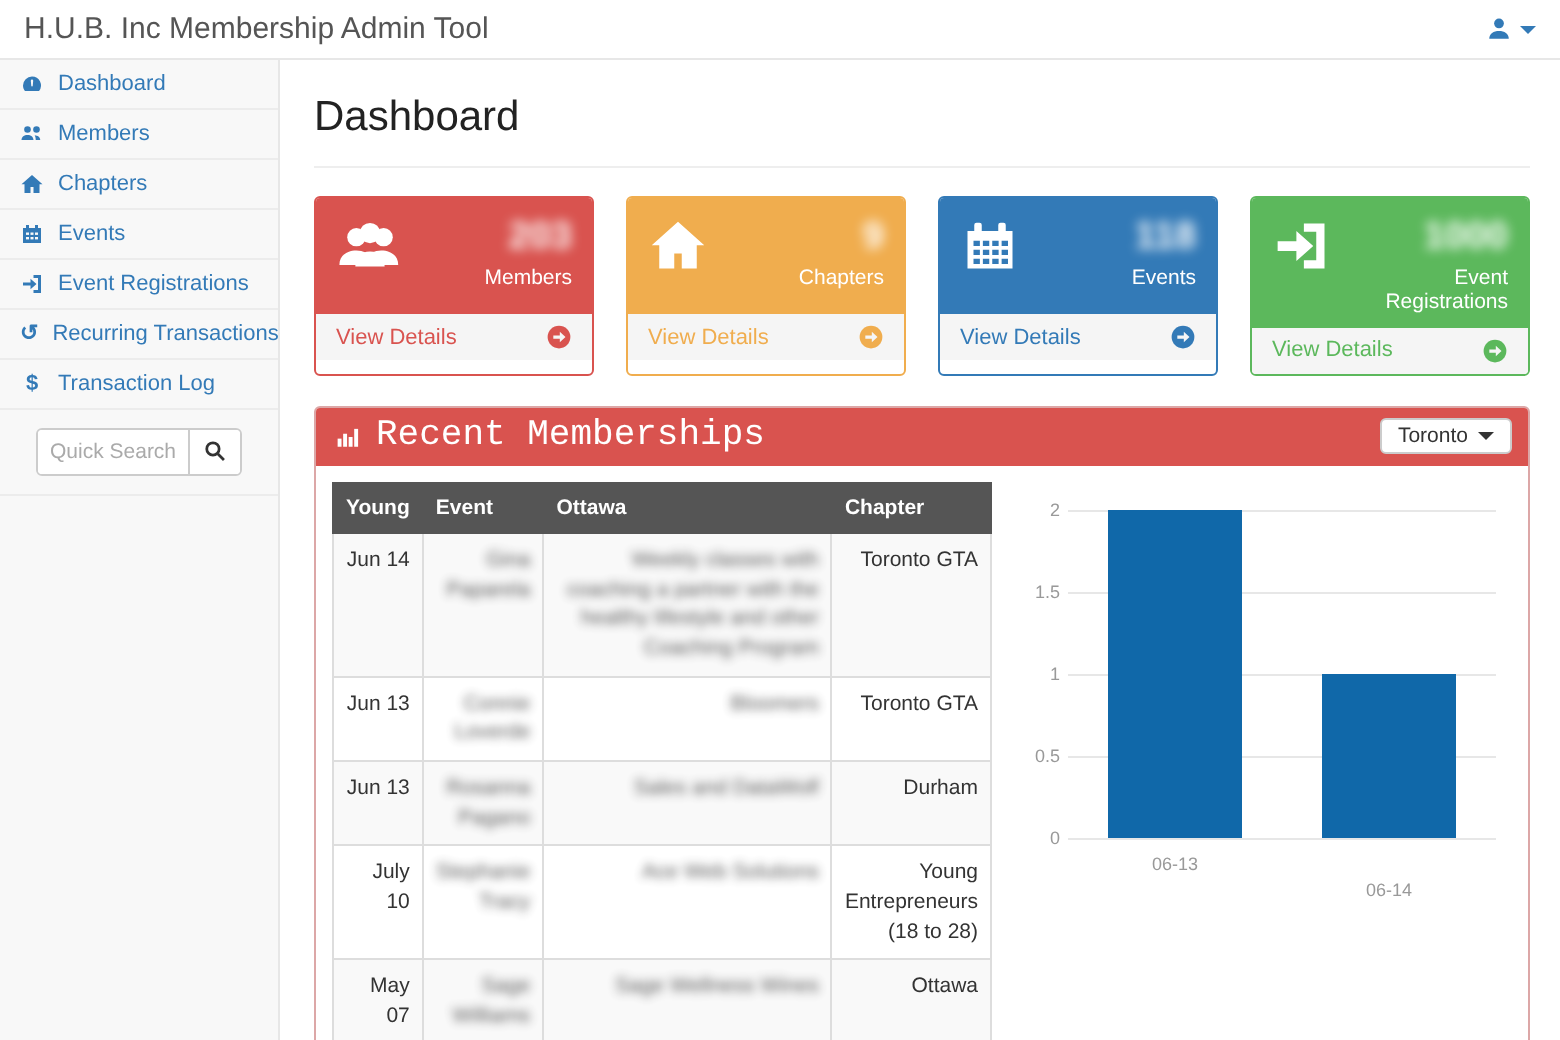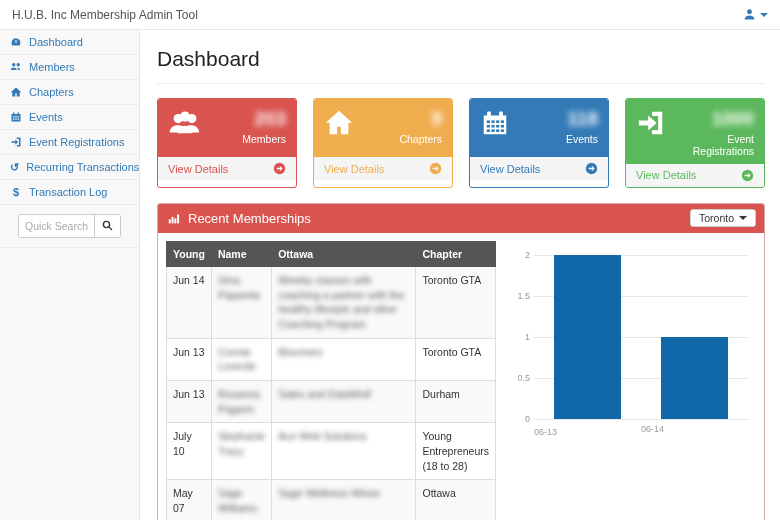--- a/index.html
+++ b/index.html
@@ -3,21 +3,21 @@
 <meta charset="utf-8">
 <style>
   * { margin:0; padding:0; box-sizing:border-box; }
   html,body { width:780px; height:520px; overflow:hidden; background:#fff;
     font-family:"Liberation Sans", sans-serif; color:#333; }
 
   
   .topbar { position:absolute; left:0; top:0; width:780px; height:30px;
     background:#fff; border-bottom:1px solid #e7e7e7; display:flex;
     align-items:center; justify-content:space-between; padding:0 12px; z-index:5; }
-  .brand { font-size:12px; color:#555; }
+  .brand { font-size:15px; color:#555; }
   .user-menu { display:flex; align-items:center; gap:4px; color:#337ab7; cursor:pointer; }
   .user-menu svg { display:block; }
   .caret { width:0; height:0; border-left:4px solid transparent;
     border-right:4px solid transparent; border-top:4px solid #337ab7; }
 
   
   .sidebar { position:absolute; left:0; top:30px; bottom:0; width:140px;
     background:#f8f8f8; border-right:1px solid #e7e7e7; }
   .nav-item { display:flex; align-items:center; gap:7px; padding:0 10px;
     height:25px; font-size:11px; color:#337ab7; border-bottom:1px solid #ececec;
@@ -58,45 +58,45 @@
   .card.red    { border-color:#d9534f; } .card.red    .card-top { background:#d9534f; } .card.red    .card-footer { color:#d9534f; }
   .card.orange { border-color:#f0ad4e; } .card.orange .card-top { background:#f0ad4e; } .card.orange .card-footer { color:#f0ad4e; }
   .card.blue   { border-color:#337ab7; } .card.blue   .card-top { background:#337ab7; } .card.blue   .card-footer { color:#337ab7; }
   .card.green  { border-color:#5cb85c; } .card.green  .card-top { background:#5cb85c; } .card.green  .card-footer { color:#5cb85c; }
 
   
   .panel { margin-top:15px; border:1px solid #dca7a7; border-radius:3px;
     height:600px; overflow:hidden; }
   .panel-heading { background:#d9534f; color:#fff; padding:5px 8px 5px 10px;
     display:flex; align-items:center; justify-content:space-between; height:29px; }
-  .panel-title { display:flex; align-items:center; gap:7px; font-size:13px; }
+  .panel-title { display:flex; align-items:center; gap:7px; font-size:18px;font-family:Liberation Mono, monospace; }
   .panel-title svg { display:block; }
   .actions-btn { background:#fff; border:1px solid #ccc; border-radius:3px;
     font-size:10.5px; color:#333; padding:2px 8px; display:flex; align-items:center;
     gap:5px; cursor:pointer; font-family:"Liberation Sans",sans-serif; }
   .actions-btn .caret { border-top-color:#333; }
   .panel-body { padding:8px; display:flex; gap:10px; }
 
   
   table.memberships { border-collapse:collapse; width:344px; font-size:10.5px;
     border:1px solid #ddd; align-self:flex-start; }
   table.memberships th { background:#555; color:#fff; text-align:left;
     font-weight:bold; padding:6px 6px; border:1px solid #555; font-size:10.5px; }
   table.memberships td { padding:6px 6px; border:1px solid #ddd;
-    vertical-align:top; color:#333; line-height:1.4; }
+    vertical-align:top; color:#333; line-height:1.4;text-align:right; }
   table.memberships tr:nth-child(odd) td { background:#f9f9f9; }
   .col-date{width:44px;} .col-name{width:46px;} .col-company{width:186px;} .col-chapter{width:68px;}
   .redacted { filter:blur(2.5px); opacity:.8; }
 
   
   .chart-wrap { position:relative; width:250px; height:200px; flex:none; margin-top:4px; }
   .chart-grid { position:absolute; height:1px; background:#e7e7e7; }
   .chart-ylab { position:absolute; font-size:9px; color:#999; text-align:right; width:24px; }
   .chart-bar { position:absolute; background:#1068a9; }
-  .chart-xlab { position:absolute; font-size:9px; color:#999; }
+  .chart-xlab { position:absolute; font-size:9px; color:#999; text-align:center; }
 </style>
 </head>
 <body>
 
 <div class="topbar">
   <div class="brand">H.U.B. Inc Membership Admin Tool</div>
   <div class="user-menu">
     <span>
       <svg width="13" height="13" viewBox="0 0 16 16" fill="#337ab7">
           <circle cx="8" cy="4.6" r="3"></circle>
@@ -325,21 +325,21 @@
       <table class="memberships">
         <colgroup>
             <col class="col-date">
             <col class="col-name">
             <col class="col-company">
             <col class="col-chapter">
           </colgroup>
         <thead>
             <tr>
           <th>Young</th>
-          <th>Name</th>
+          <th>Event</th>
           <th>Ottawa</th>
           <th>Chapter</th>
         </tr>
           </thead>
         <tbody id="table-body">
             <tr>
               <td>Jun 14</td>
               <td><span class="redacted">Gina Paparela</span></td>
               <td><span class="redacted">Weekly classes with coaching a partner with the healthy lifestyle and other Coaching Program</span></td>
               <td>Toronto GTA</td>
@@ -377,17 +377,17 @@
           <div class="chart-ylab" style="left: 0px; top: 128px;">0.5</div>
           <div class="chart-grid" style="left: 28px; top: 92px; width: 214px;"></div>
           <div class="chart-ylab" style="left: 0px; top: 87px;">1</div>
           <div class="chart-grid" style="left: 28px; top: 51px; width: 214px;"></div>
           <div class="chart-ylab" style="left: 0px; top: 46px;">1.5</div>
           <div class="chart-grid" style="left: 28px; top: 10px; width: 214px;"></div>
           <div class="chart-ylab" style="left: 0px; top: 5px;">2</div>
           <div class="chart-bar" style="left: 48.33px; top: 10px; width: 66.34px; height: 164px; background: rgb(16, 104, 169);"></div>
           <div class="chart-xlab" style="left: 28px; top: 182px; width: 107px;">06-13</div>
           <div class="chart-bar" style="left: 155.33px; top: 92px; width: 66.34px; height: 82px; background: rgb(16, 104, 169);"></div>
-          <div class="chart-xlab" style="left: 135px; top: 179px; width: 107px;">06-14</div>
+          <div class="chart-xlab" style="left: 135px; top: 195px; width: 107px;">06-14</div>
         </div>
     </div>
   </div>
 </div>
 
 </body></html>

